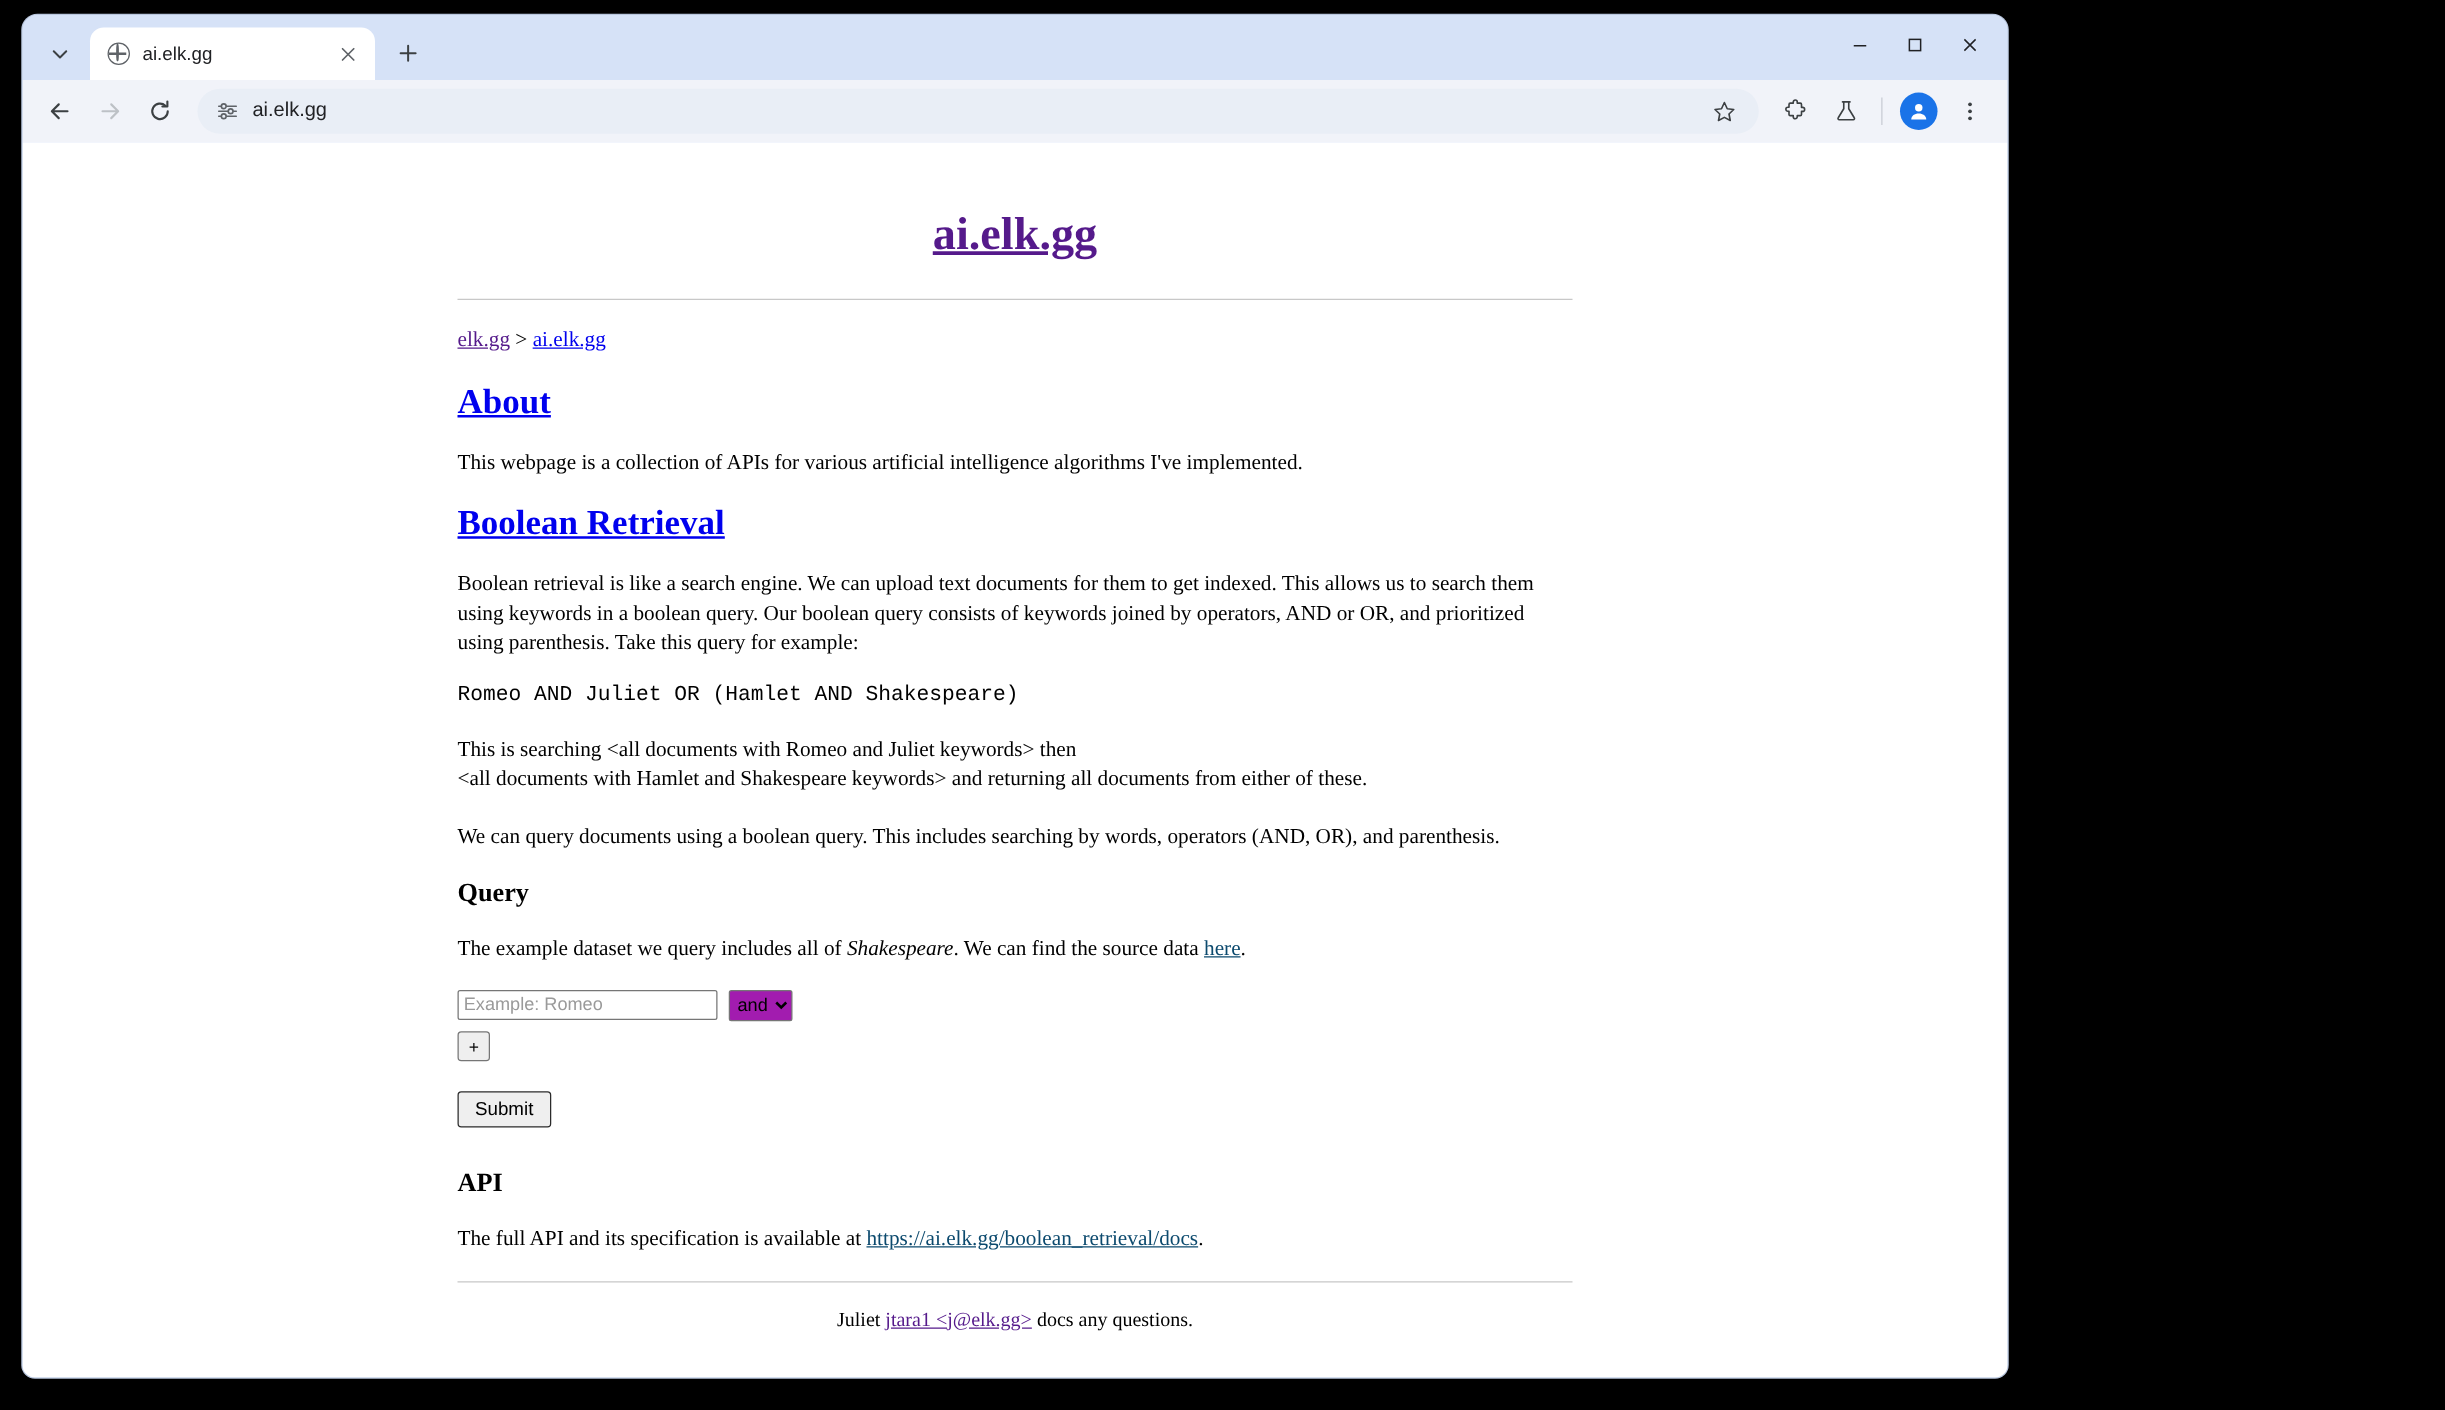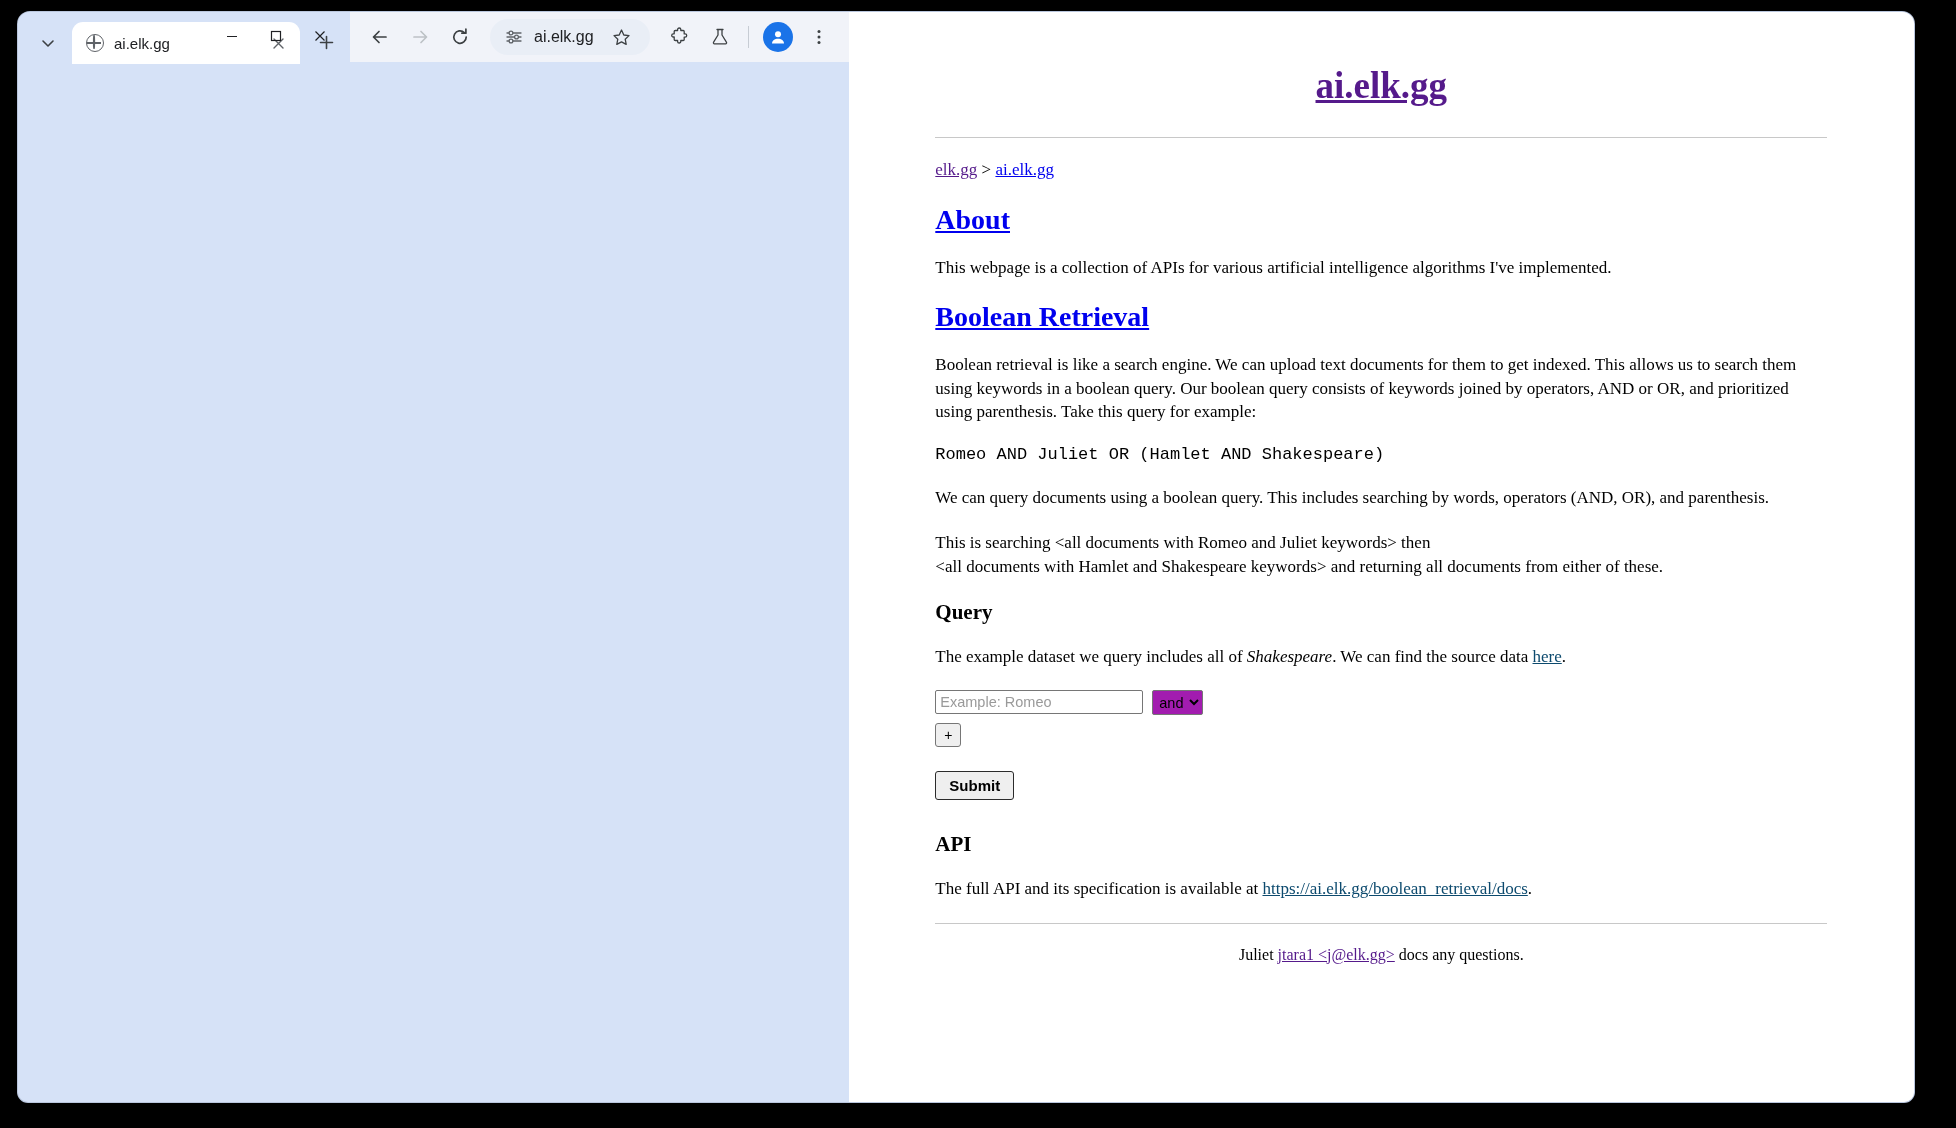--- a/index.html
+++ b/index.html
@@ -11,28 +11,28 @@
     height: 1128px;
     overflow: hidden;
     font-family: "Liberation Sans", sans-serif;
   }
 
   
   .window {
     position: absolute;
     left: 18px;
     top: 12px;
-    width: 1896px;
+    width: 1588px;
     height: 1090px;
     background: #d6e2f7;
     border-radius: 12px 12px 10px 10px;
     box-shadow: 0 0 0 1px #b9c6dd;
     overflow: hidden;
     display: flex;
-    flex-direction: row;
+    flex-direction: column;
   }
 
   
   .tabstrip {
     height: 52px;
     background: #d6e2f7;
     display: flex;
     align-items: flex-end;
     padding: 0 6px 0 6px;
     position: relative;
@@ -289,21 +289,20 @@
   button.submit {
     font-family: "Liberation Sans", sans-serif;
     font-size: 15px;
     padding: 5px 13px;
     background: #efefef;
     border: 1.6px solid #2b2b2b;
     border-radius: 3px;
     margin: 0 13px 32px 0;
     cursor: pointer;
     color: #000;
-    font-weight: bold;
   }
   hr.rule-bottom {
     border: none;
     border-top: 1px solid #c8c8c8;
     margin: 18px 0 22px 0;
   }
   .footer {
     text-align: center;
     font-size: 16px;
     padding-bottom: 30px;
@@ -441,25 +440,25 @@
         <h2 class="section">
           <a href="#">About</a>
         </h2>
         <p class="body">This webpage is a collection of APIs for various artificial intelligence algorithms I've implemented.</p>
 
         <h2 class="section">
           <a href="#">Boolean Retrieval</a>
         </h2>
         <p class="body">Boolean retrieval is like a search engine. We can upload text documents for them to get indexed. This allows us to search them using keywords in a boolean query. Our boolean query consists of keywords joined by operators, AND or OR, and prioritized using parenthesis. Take this query for example:</p>
         <pre class="code">Romeo AND Juliet OR (Hamlet AND Shakespeare)</pre>
-        <p class="body">We can query documents using a boolean query. This includes searching by words, operators (AND, OR), and parenthesis.</p>
         <p class="body">
           <span>This is searching &lt;all documents with Romeo and Juliet keywords&gt; then</span><br>
           <span>&lt;all documents with Hamlet and Shakespeare keywords&gt; and returning all documents from either of these.</span>
         </p>
+        <p class="body">We can query documents using a boolean query. This includes searching by words, operators (AND, OR), and parenthesis.</p>
 
         <h3 class="sub">Query</h3>
         <p class="body">
           <span>The example dataset we query includes all of </span><span class="italic">Shakespeare</span><span>. We can find the source data </span><a href="#" class="inline">here</a><span>.</span>
         </p>
 
         <div class="query-row">
           <input class="kw" type="text" placeholder="Example: Romeo" style="">
           <select class="op">
             <option>and</option>

